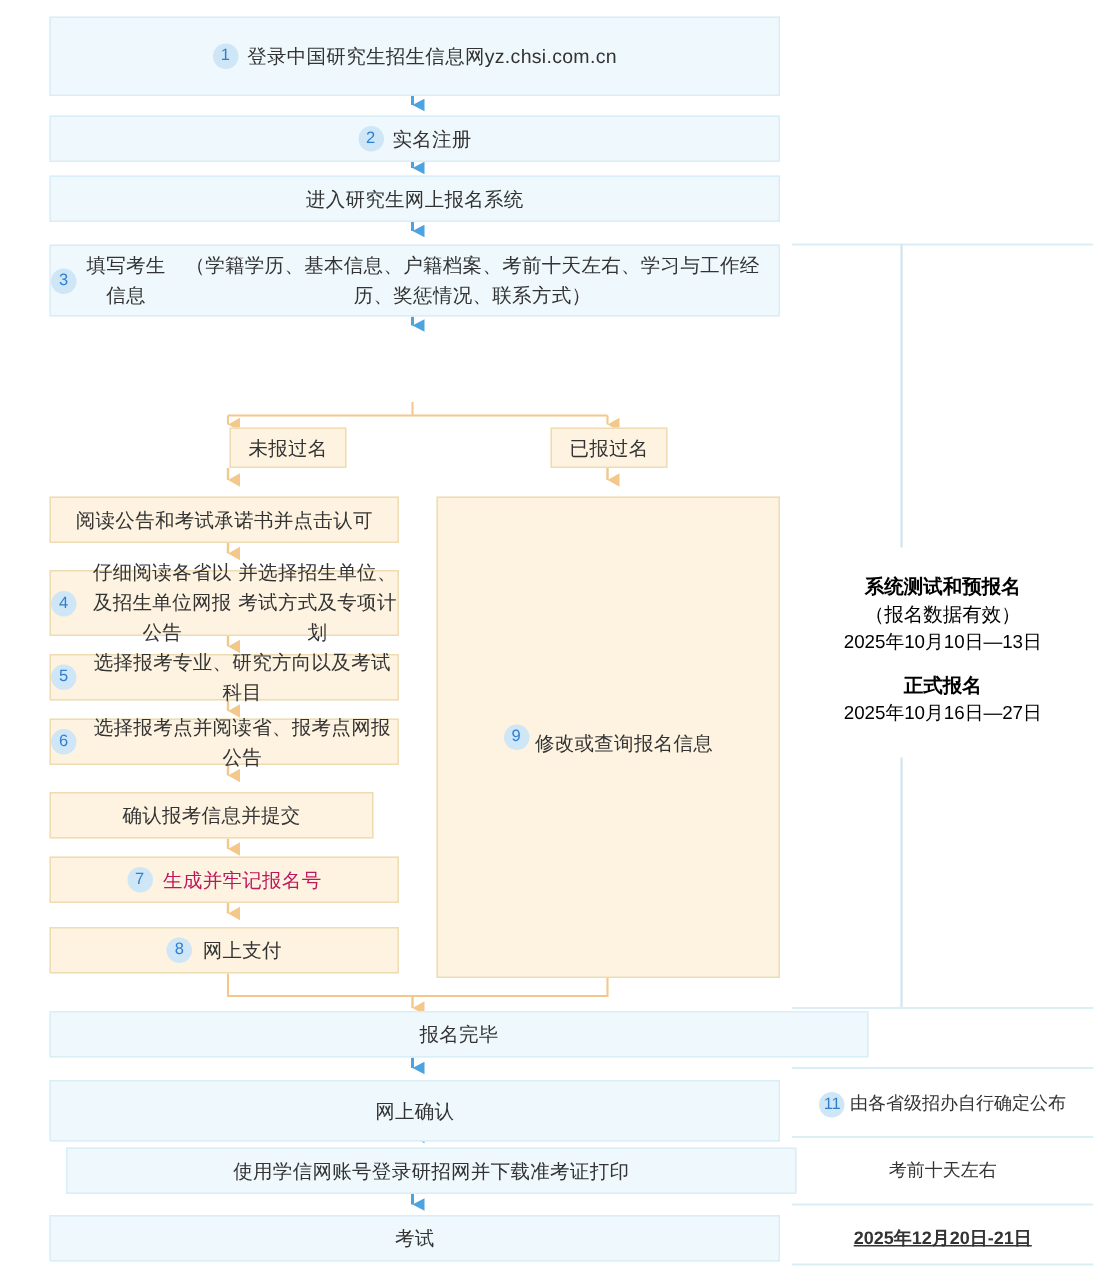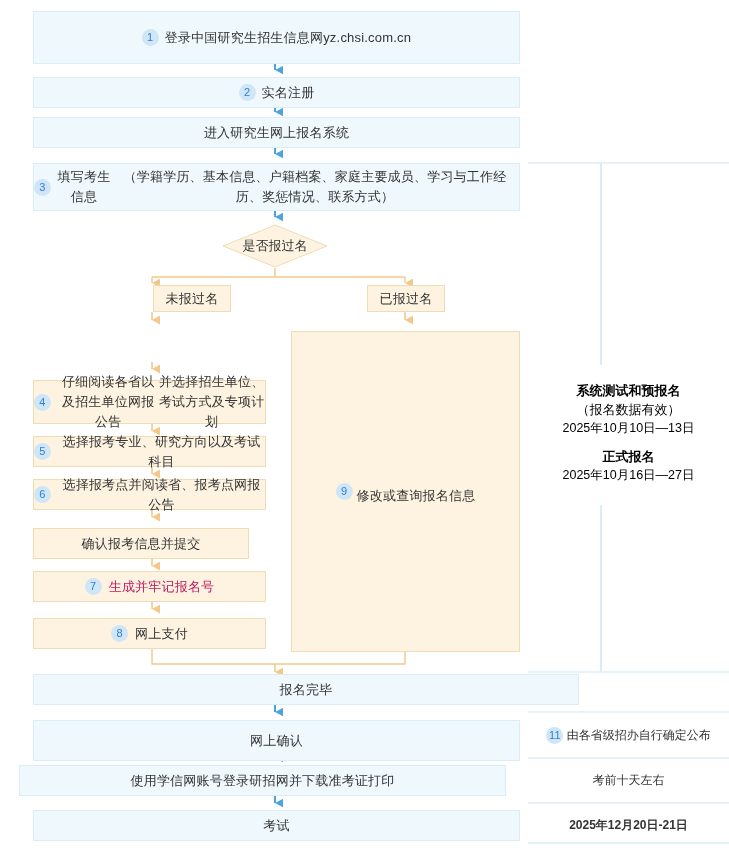--- a/index.html
+++ b/index.html
@@ -48,21 +48,21 @@
     color:#2f7fd0;
     font-size:11px;
     line-height:1;
     flex:0 0 auto;
     position:relative;
     top:0px;
   }
   .badge.wide{width:19px;height:19px;font-size:11px;}
 
   .redtext{color:#be185d;font-weight:normal;}
-  .boldtext{font-weight:bold;}
+  .boldtext{font-weight:bold;text-decoration:underline;}
 
   
   .diamond-wrap{position:absolute;}
   .diamond{
     position:absolute;left:0;top:0;
     width:100%;height:100%;
   }
   .diamond-label{
     position:absolute;left:0;top:0;width:100%;height:100%;
     display:flex;align-items:center;justify-content:center;
@@ -158,39 +158,36 @@
   <div class="box blue" style="left:33px;top:117px;width:487px;height:31px;">
     <span>进入研究生网上报名系统</span>
   </div>
 
   <div class="box blue" style="left:33px;top:163px;width:487px;height:48px;">
     <span class="lines">
       <span class="inner" style="gap:6px;">
         <span class="badge">3</span>
         <span>填写考生信息</span>
       </span>
-      <span>（学籍学历、基本信息、户籍档案、家庭主要成员、学习与工作经历、奖惩情况、联系方式）</span>
+      <span>（学籍学历、基本信息、户籍档案、考前十天左右、学习与工作经历、奖惩情况、联系方式）</span>
     </span>
   </div>
 
-  <div class="diamond-wrap" style="left:222px;top:224px;width:106px;height:44px;">
-    <svg class="diamond" viewBox="0 0 106 44" preserveAspectRatio="none">
-      <polygon points="53,1 105,22 53,43 1,22" fill="#fdf3e0" stroke="#eddcb4" stroke-width="1"></polygon>
-    </svg>
-    <div class="diamond-label">是否报过名</div>
-  </div>
 
   <div class="box orange" style="left:113px;top:285px;width:78px;height:27px;margin-left:40px;">
     <span>未报过名</span>
   </div>
 
   <div class="box orange" style="left:367px;top:285px;width:78px;height:27px;">
     <span>已报过名</span>
   </div>
 
+  <div class="box orange" style="left:33px;top:331px;width:233px;height:31px;">
+    <span>阅读公告和考试承诺书并点击认可</span>
+  </div>
 
   <div class="box orange" style="left:33px;top:380px;width:233px;height:44px;">
     <div class="inner" style="gap:7px;">
       <span class="badge">4</span>
       <span class="lines">
         <span>仔细阅读各省以及招生单位网报公告</span>
         <span>并选择招生单位、考试方式及专项计划</span>
       </span>
     </div>
   </div>
@@ -235,21 +232,21 @@
   </div>
 
   <div class="box blue" style="left:33px;top:674px;width:546px;height:31px;">
     <span>报名完毕</span>
   </div>
 
   <div class="box blue" style="left:33px;top:720px;width:487px;height:41px;">
     <span>网上确认</span>
   </div>
 
-  <div class="box blue" style="left:19px;top:765px;width:487px;height:31px;">
+  <div class="box blue" style="left:44px;top:765px;width:487px;height:31px;">
     <span>使用学信网账号登录研招网并下载准考证打印</span>
   </div>
 
   <div class="box blue" style="left:33px;top:810px;width:487px;height:31px;">
     <span>考试</span>
   </div>
 
   <div style="position:absolute;left:528px;top:372px;width:201px;text-align:center;">
     <div class="rtitle" style="margin-top:10px;">系统测试和预报名</div>
     <div style="font-size:13px;line-height:19px;">（报名数据有效）</div>

